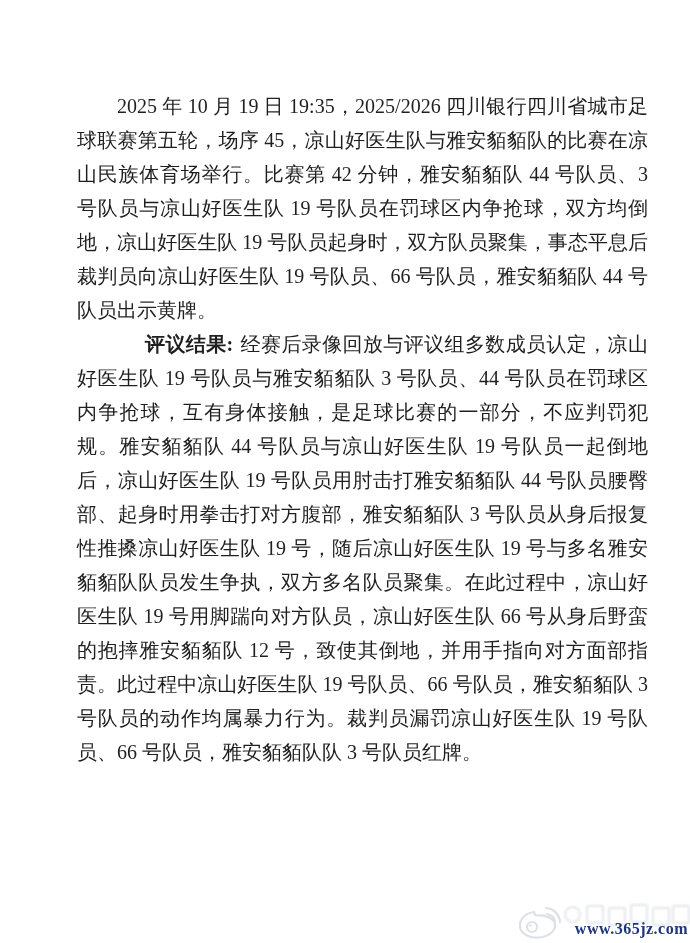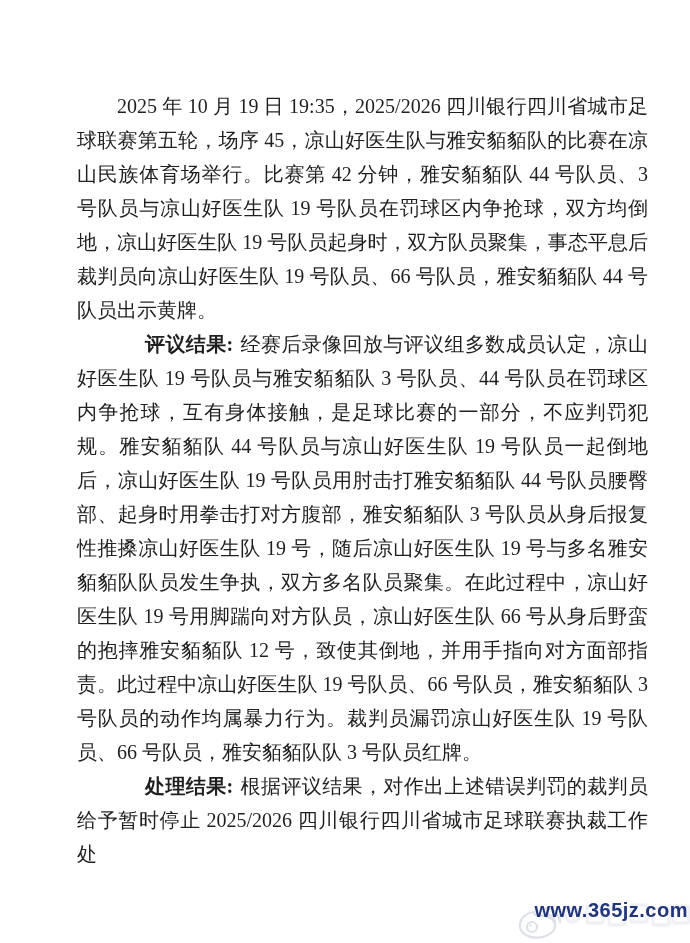--- a/index.html
+++ b/index.html
@@ -68,40 +68,39 @@
   }
   .wm-ghost i.g0 { left: 0;   top: 2px; border-radius: 50%; width: 13px; height: 13px; }
   .wm-ghost i.g1 { left: 22px; top: 1px; }
   .wm-ghost i.g2 { left: 44px; top: 3px; }
   .wm-ghost i.g3 { left: 66px; top: 0;   }
   .wm-ghost i.g4 { left: 88px; top: 3px; }
   .wm-ghost i.g5 { left: 108px; top: 1px; }
   .wm-url {
     position: absolute;
     right: 2px;
-    bottom: 20px;
-    font-size: 20px;
+    bottom: 4px;
+    font-size: 16px;
     font-weight: 700;
     letter-spacing: 0.5px;
     color: #20357a;
-    font-family: Liberation Sans, sans-serif;
+    font-family: Liberation Serif, serif;
     white-space: nowrap;
   }
 </style>
 </head>
 <body>
 
 <div class="page">
 
   <div class="doc-body">
     <p><span>2025 年 10 月 19 日 19:35，2025/2026 四川银行四川省城市足球联赛第五轮，场序 45，凉山好医生队与雅安貊貊队的比赛在凉山民族体育场举行。比赛第 42 分钟，雅安貊貊队 44 号队员、3 号队员与凉山好医生队 19 号队员在罚球区内争抢球，双方均倒地，凉山好医生队 19 号队员起身时，双方队员聚集，事态平息后裁判员向凉山好医生队 19 号队员、66 号队员，雅安貊貊队 44 号队员出示黄牌。</span></p>
 
     <p><span class="plabel">评议结果:</span><span>经赛后录像回放与评议组多数成员认定，凉山好医生队 19 号队员与雅安貊貊队 3 号队员、44 号队员在罚球区内争抢球，互有身体接触，是足球比赛的一部分，不应判罚犯规。雅安貊貊队 44 号队员与凉山好医生队 19 号队员一起倒地后，凉山好医生队 19 号队员用肘击打雅安貊貊队 44 号队员腰臀部、起身时用拳击打对方腹部，雅安貊貊队 3 号队员从身后报复性推搡凉山好医生队 19 号，随后凉山好医生队 19 号与多名雅安貊貊队队员发生争执，双方多名队员聚集。在此过程中，凉山好医生队 19 号用脚踹向对方队员，凉山好医生队 66 号从身后野蛮的抱摔雅安貊貊队 12 号，致使其倒地，并用手指向对方面部指责。此过程中凉山好医生队 19 号队员、66 号队员，雅安貊貊队 3 号队员的动作均属暴力行为。裁判员漏罚凉山好医生队 19 号队员、66 号队员，雅安貊貊队队 3 号队员红牌。</span></p>
 
-    <p><span class="plabel">处理结果:</span><span>根据评议结果，对作出上述错误判罚的裁判员给予暂时停止 2025/2026 四川银行四川省城市足球联赛执裁工作处</span></p>
   </div>
 
   <div class="watermark">
     <svg class="wm-logo" width="44" height="40" viewBox="0 0 44 40" fill="none" stroke="#c3c9d4" stroke-width="2.2" stroke-linecap="round">
 
       <path d="M16 12 C7 13 1 20 2 27 C3 34 12 38.5 21 37.5 C31 36.5 38 31 37 24 C36 18 27 14.5 19 15.5 C17.5 15.7 16.5 14 16 12 Z"></path>
       <circle cx="14" cy="27" r="5"></circle>
       <circle cx="12.5" cy="25.5" r="1.2" fill="#c3c9d4" stroke="none"></circle>
 
       <path d="M28 8 a15 15 0 0 1 14 14"></path>

